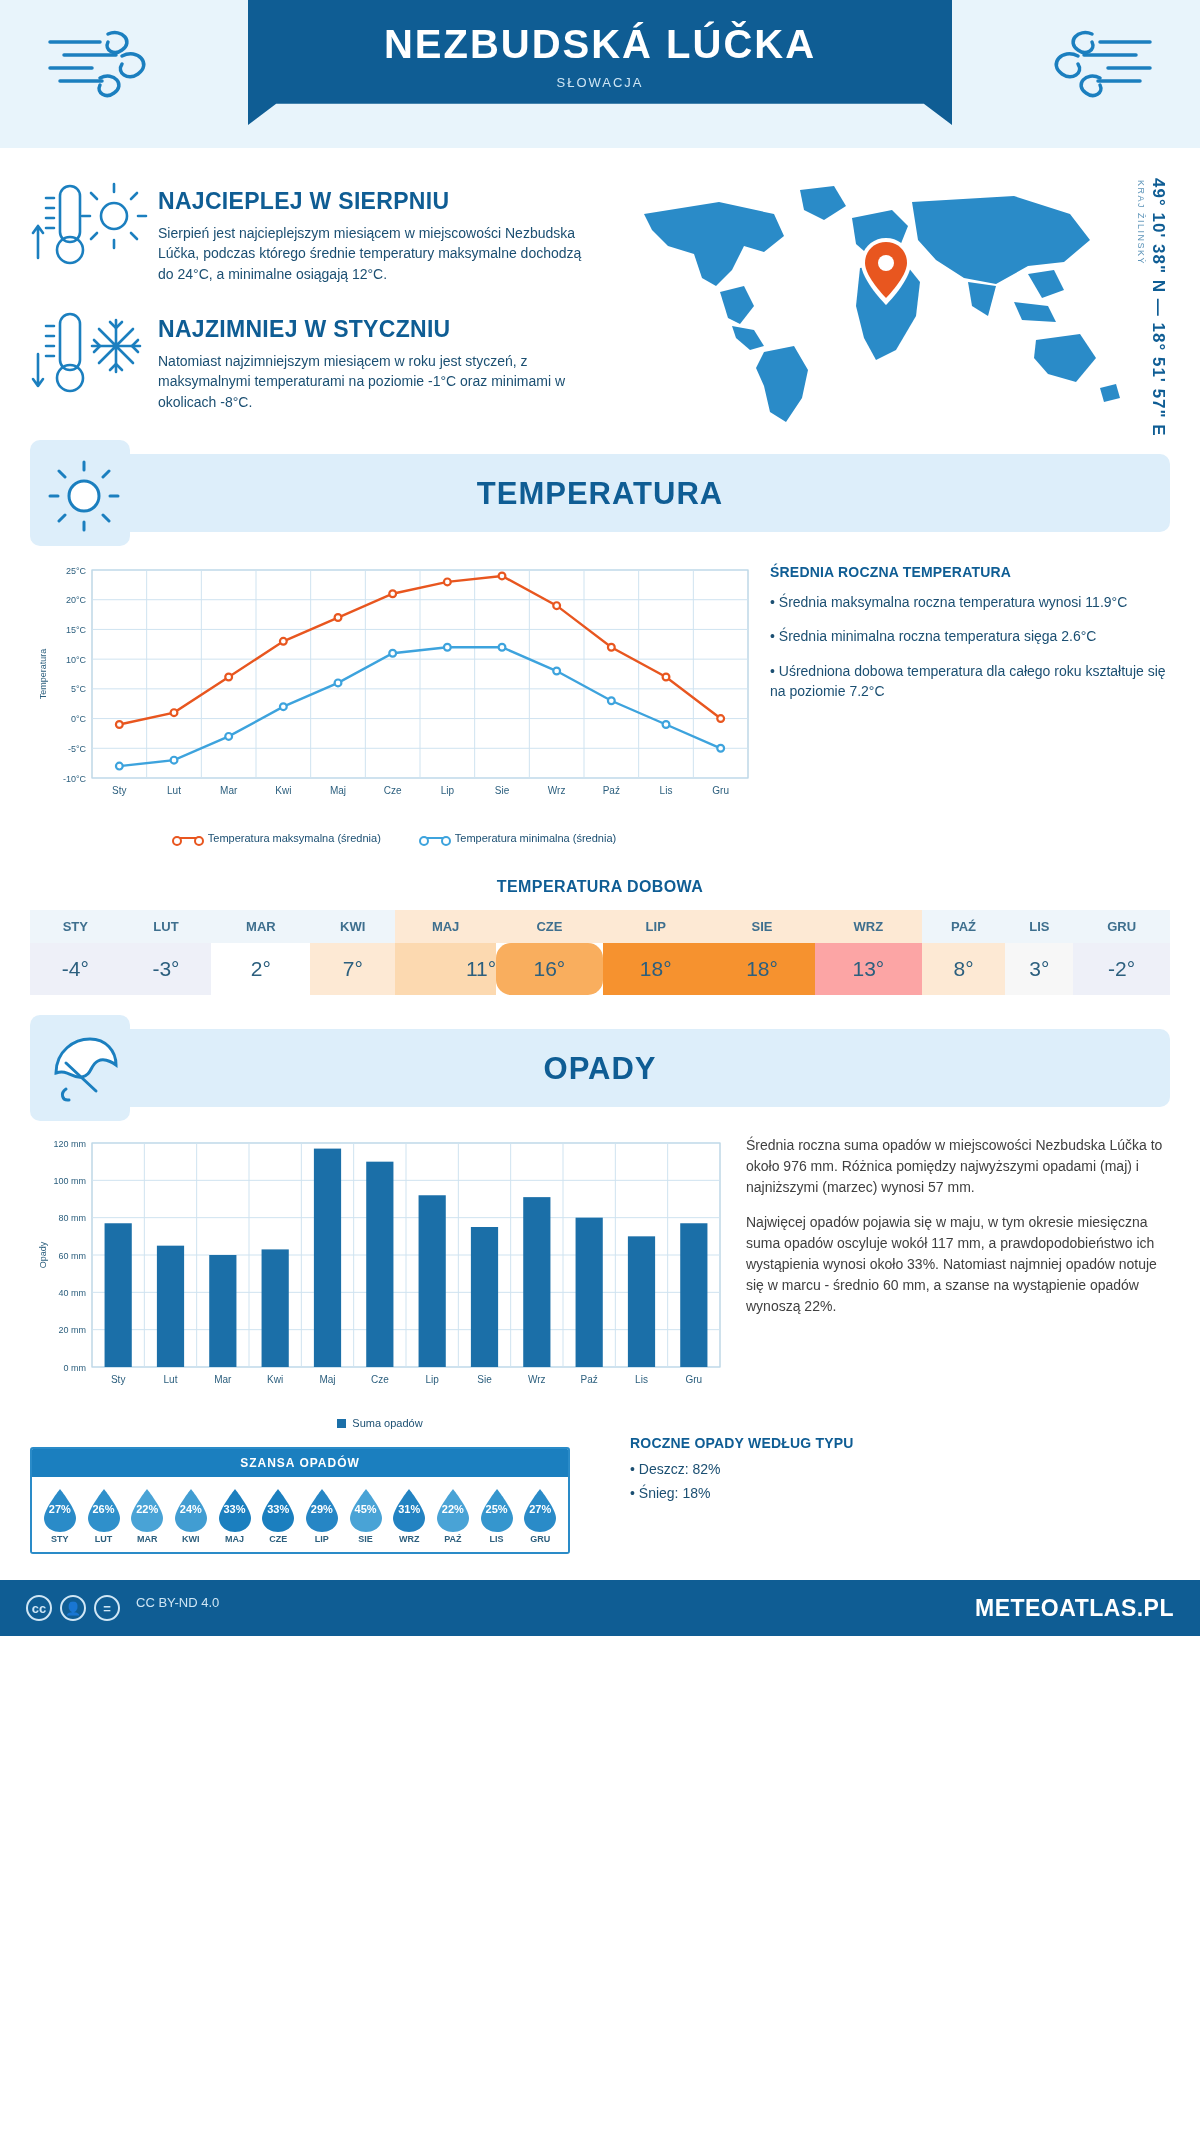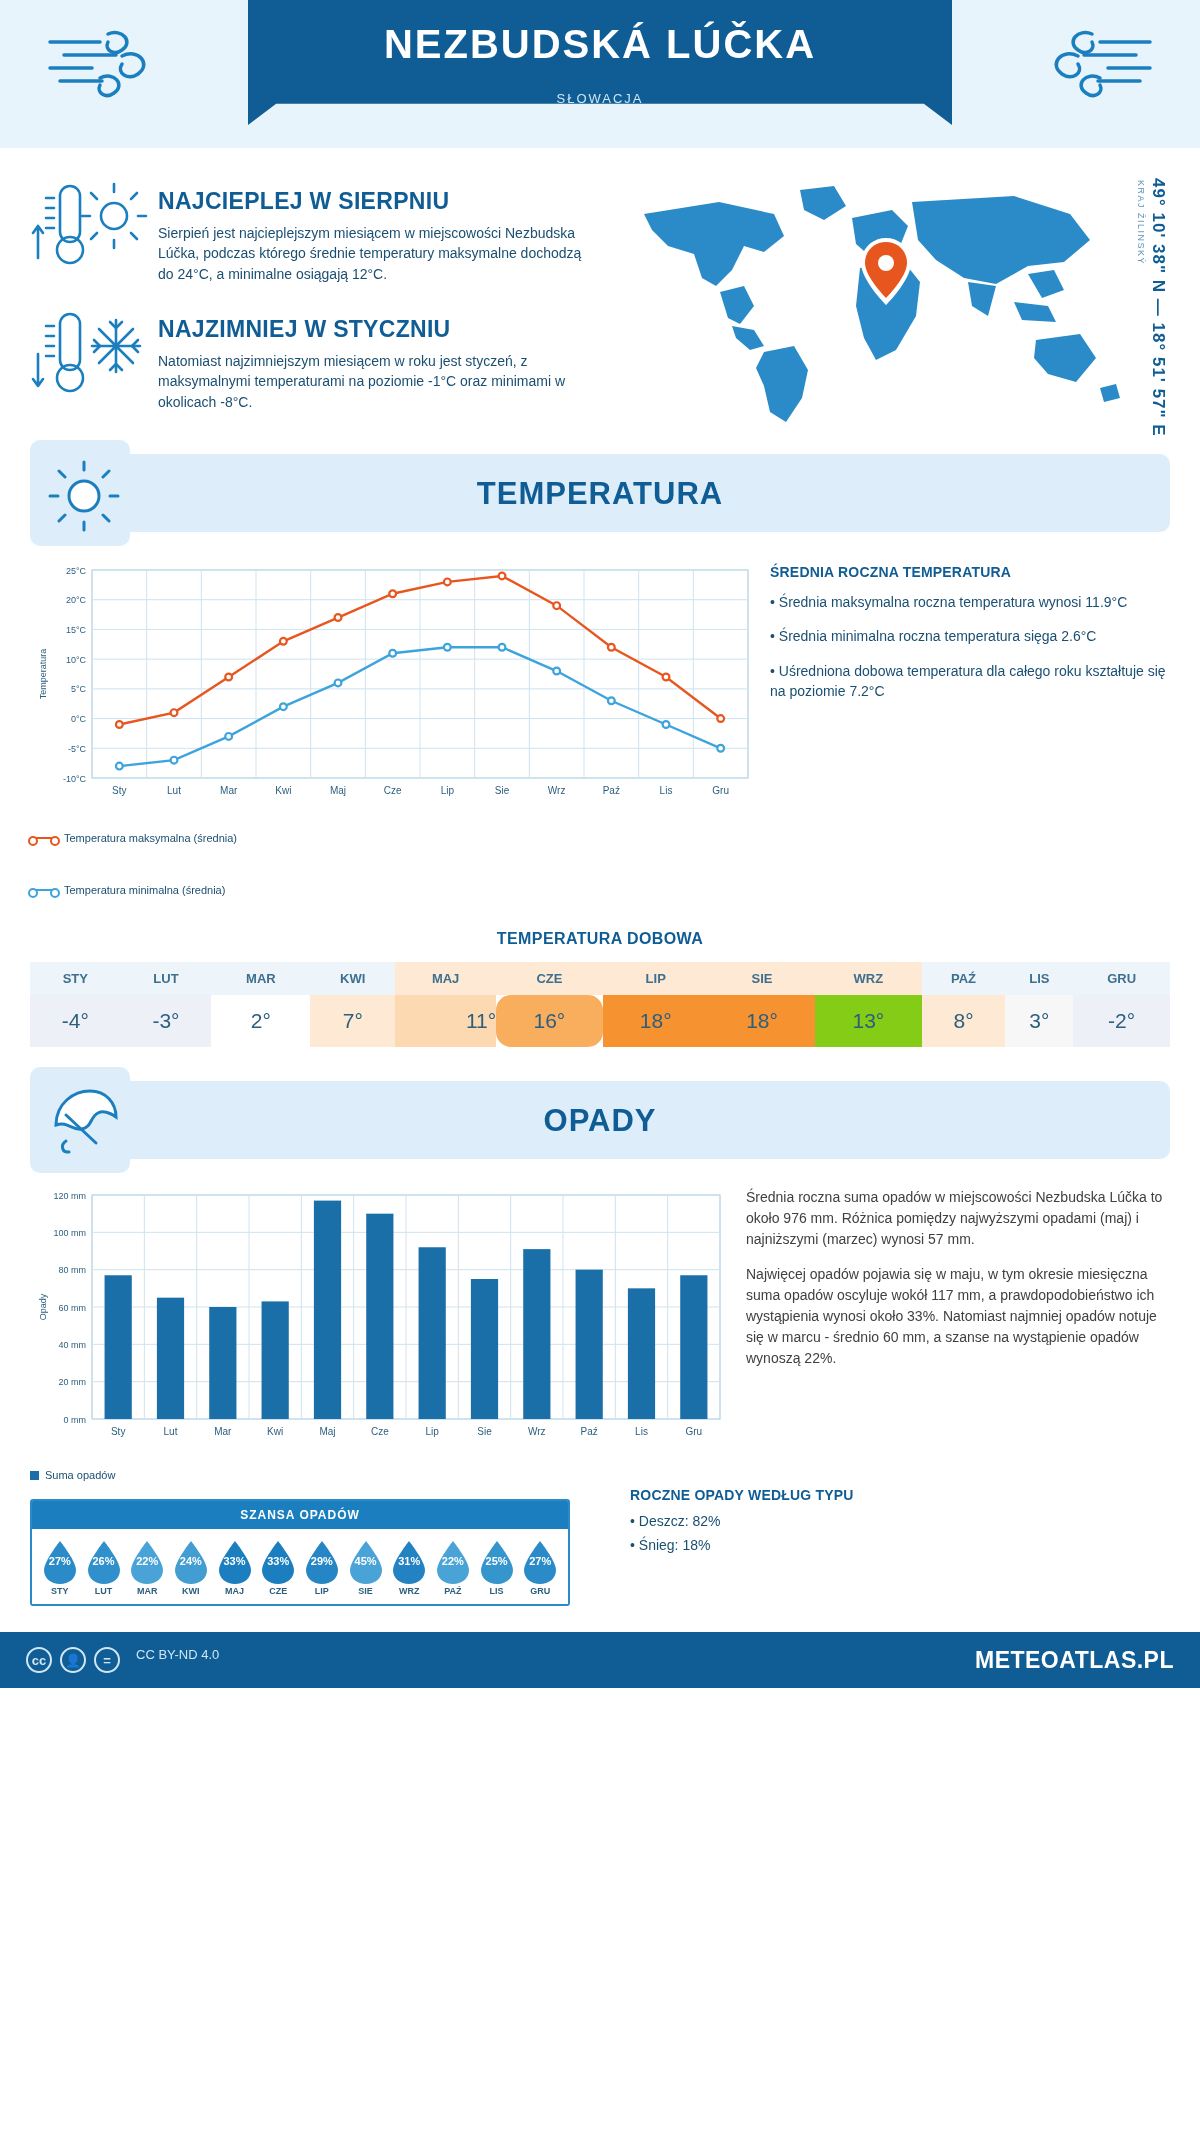--- a/index.html
+++ b/index.html
@@ -31,21 +31,21 @@
     text-align: center;
   }
   .header-title {
     margin: 22px 0 0 0;
     color: #ffffff;
     font-size: 40px;
     letter-spacing: 2px;
     font-weight: bold;
   }
   .header-sub {
-    margin-top: 24px;
+    margin-top: 8px;
     color: #cfe6f5;
     font-size: 13px;
     letter-spacing: 2px;
   }
   .wind-left { position: absolute; left: 30px; top: 22px; }
   .wind-right { position: absolute; right: 30px; top: 22px; }
 
   
   .intro {
     display: flex;
@@ -121,21 +121,21 @@
   .chart-box { width: 730px; }
   .side-box { flex: 1; padding-top: 8px; }
   .side-title {
     font-size: 14px; font-weight: bold; color: #0f5d94;
     margin-bottom: 12px; letter-spacing: 0.2px;
   }
   .side-item {
     font-size: 14px; line-height: 1.45; margin-bottom: 14px; color: #1b4f72;
   }
 
-  .legend { display: flex; justify-content: center; gap: 40px; margin-top: 12px; flex-direction: column; }
+  .legend { display: flex; justify-content: center; gap: 40px; margin-top: 12px; }
   .legend-item { display: flex; align-items: center; gap: 6px; font-size: 11px; color: #1b4f72; }
   .legend-line { width: 28px; height: 0; border-top: 2px solid #e8561f; position: relative; }
   .legend-line.blue { border-top-color: #3da3dd; }
   .legend-line::before, .legend-line::after {
     content: ""; position: absolute; top: -3px; width: 6px; height: 6px;
     border-radius: 50%; background: #fff; border: 2px solid #e8561f;
   }
   .legend-line::before { left: -2px; }
   .legend-line::after { right: -2px; }
   .legend-line.blue::before, .legend-line.blue::after { border-color: #3da3dd; }
@@ -457,21 +457,21 @@
     <tbody>
         <tr id="temp-body">
           <td style="background: rgb(238, 240, 248);">-4°</td>
           <td style="background: rgb(238, 240, 248);">-3°</td>
           <td style="background: rgb(255, 255, 255);">2°</td>
           <td style="background: rgb(253, 233, 212);">7°</td>
           <td style="background: rgb(252, 217, 176); text-align: right;">11°</td>
           <td style="background: rgb(249, 174, 94); border-radius: 15px;">16°</td>
           <td style="background: rgb(246, 146, 47);">18°</td>
           <td style="background: rgb(246, 146, 47);">18°</td>
-          <td style="background: #84cc16;">13°</td>
+          <td style="background: #fca5a5;">13°</td>
           <td style="background: rgb(253, 233, 212);">8°</td>
           <td style="background: rgb(247, 247, 247);">3°</td>
           <td style="background: rgb(238, 240, 248);">-2°</td>
         </tr>
       </tbody>
   </table>
 
   <div class="section-banner" style="margin-top:34px;">
     <div class="tab"></div>
     <div class="section-icon">

